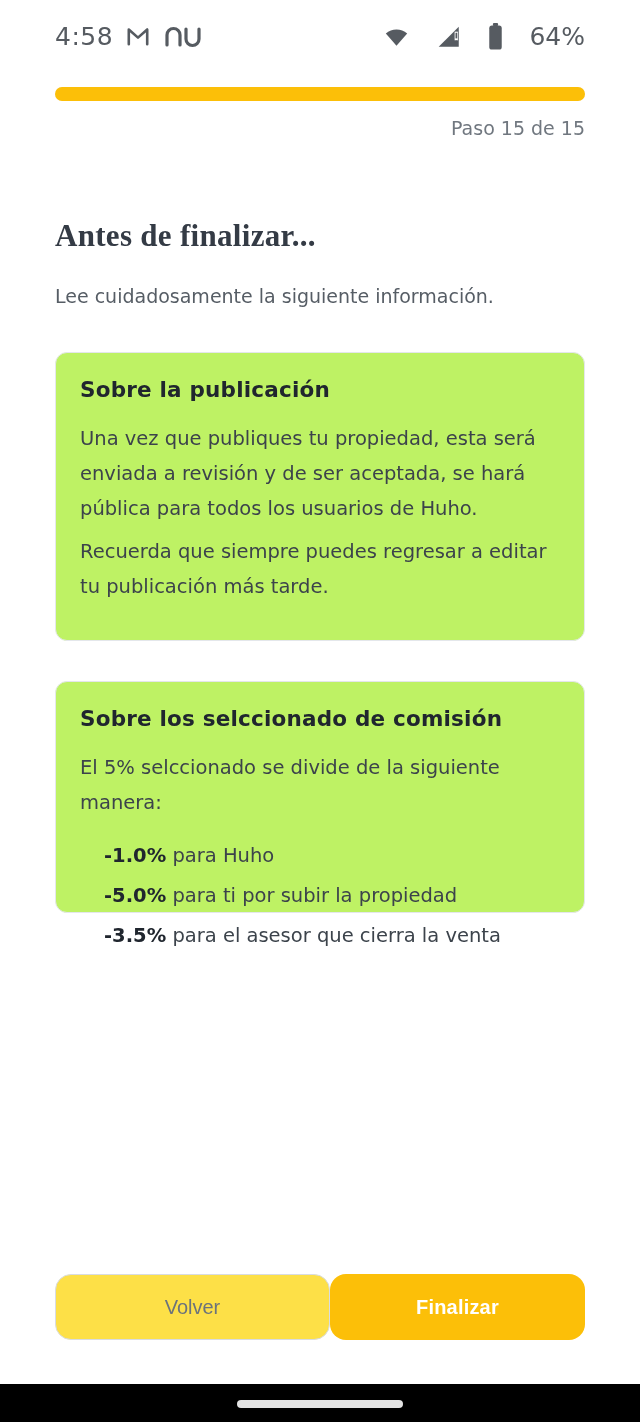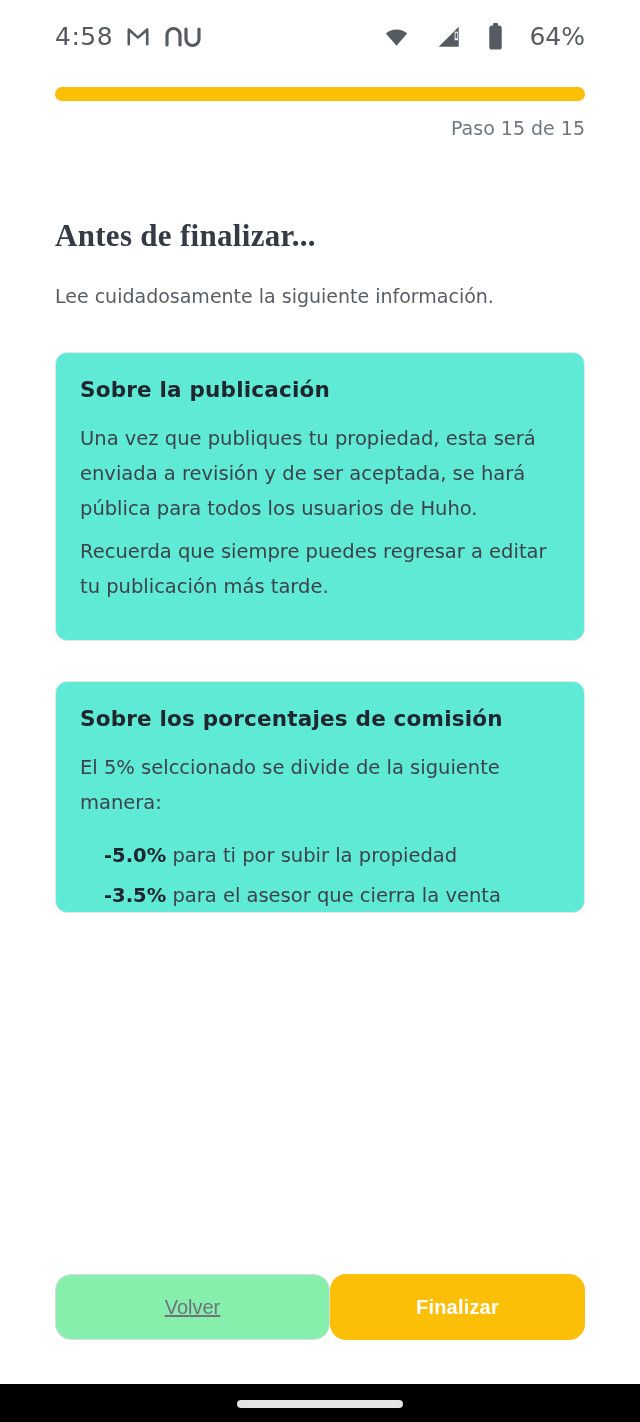--- a/index.html
+++ b/index.html
@@ -44,21 +44,21 @@
   }
   .page-subtitle{
     position:absolute;left:55px;top:285px;
     font-size:19px;color:#565D65;
   }
 
   
   .card{
     position:absolute;left:55px;width:530px;
     box-sizing:border-box;
-    background:#5eead4;
+    background:#bef264;
     border:1px solid #E4E7EB;
     border-radius:12px;
     padding:24px 24px 26px 24px;
   }
   .card-1{top:352px;height:289px;}
   .card-2{top:681px;height:232px;}
   .card-title{
     font-size:21.5px;font-weight:bold;color:#20262E;
     letter-spacing:.2px;
   }
@@ -79,22 +79,22 @@
     position:absolute;left:55px;right:55px;top:1274px;height:66px;
     display:flex;justify-content:space-between;
   }
   .btn{
     height:66px;border-radius:16px;
     display:flex;align-items:center;justify-content:center;
     font-size:20px;box-sizing:border-box;cursor:pointer;
     font-family:"Liberation Sans", sans-serif;
   }
   .btn-back{
-    width:293px;background:#86efac;
-    border:1.5px solid #D8DCE2;color:#6C737B;text-decoration:underline;
+    width:293px;background:#fde047;
+    border:1.5px solid #D8DCE2;color:#6C737B;
   }
   .btn-finish{
     width:272px;background:#FCBF08;border:none;
     color:#ffffff;font-weight:bold;letter-spacing:.2px;
   }
 
   
   .nav-bar{
     position:absolute;left:0;right:0;bottom:0;height:38px;
     background:#000000;
@@ -158,23 +158,26 @@
   <div class="page-title">Antes de finalizar...</div>
   <div class="page-subtitle">Lee cuidadosamente la siguiente información.</div>
 
   <div class="card card-1">
     <div class="card-title">Sobre la publicación</div>
     <p class="card-p">Una vez que publiques tu propiedad, esta será enviada a revisión y de ser aceptada, se hará pública para todos los usuarios de Huho.</p>
     <p class="card-p">Recuerda que siempre puedes regresar a editar tu publicación más tarde.</p>
   </div>
 
   <div class="card card-2">
-    <div class="card-title">Sobre los porcentajes de comisión</div>
+    <div class="card-title">Sobre los selccionado de comisión</div>
     <p class="card-p">El 5% selccionado se divide de la siguiente manera:</p>
     <div class="pct-list">
+      <div class="pct-item">
+        <b>-1.0%</b>&nbsp;<span>para Huho</span>
+      </div>
       <div class="pct-item">
         <b>-5.0%</b>&nbsp;<span>para ti por subir la propiedad</span>
       </div>
       <div class="pct-item">
         <b>-3.5%</b>&nbsp;<span>para el asesor que cierra la venta</span>
       </div>
     </div>
   </div>
 
   <div class="footer">

